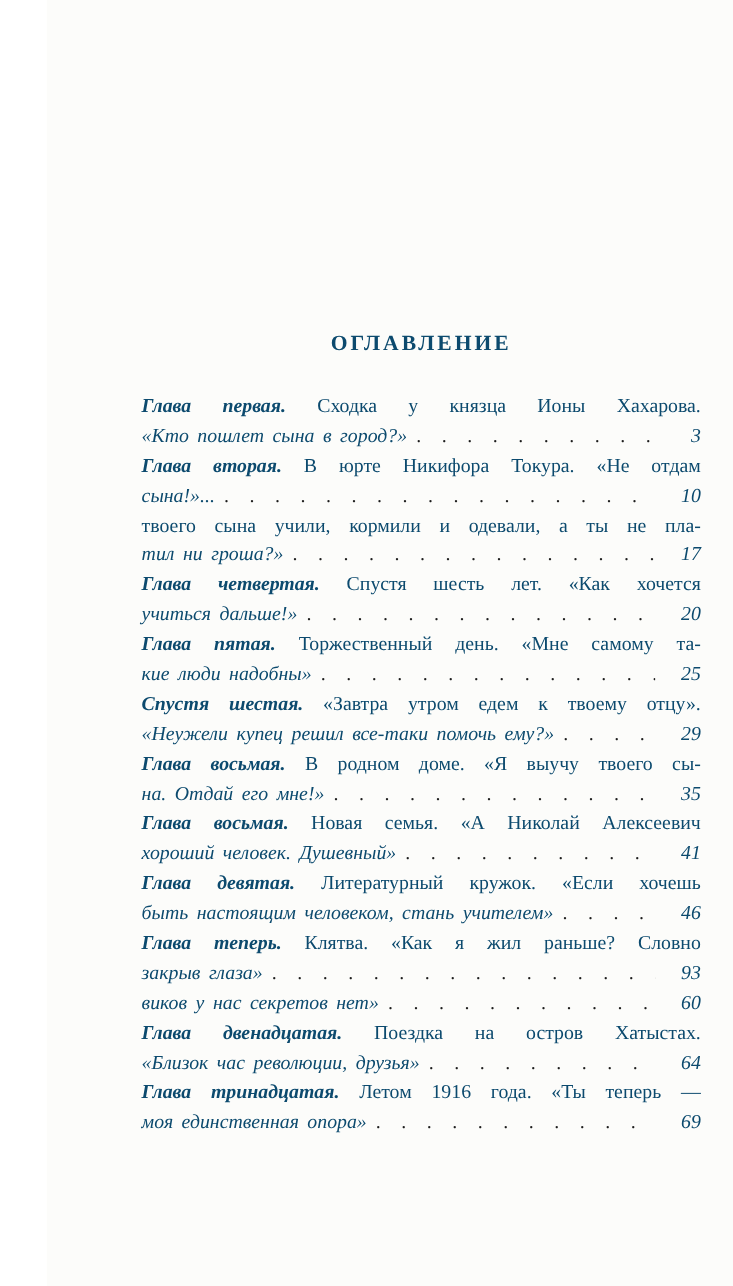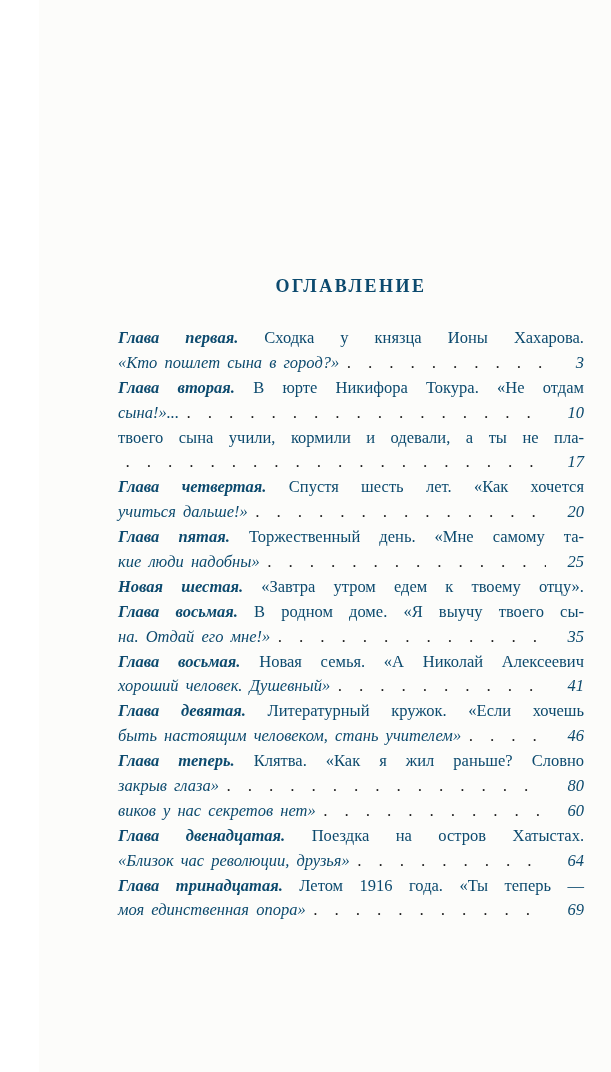--- a/index.html
+++ b/index.html
@@ -72,36 +72,42 @@
         <span class="pg">3</span>
       </div>
       <div class="line full"><span class="chap">Глава вторая.</span> <span class="txt">В юрте Никифора Токура. «Не отдам</span></div>
       <div class="line final">
         <span class="txt">сына!»...</span>
         <span class="leader"></span>
         <span class="pg">10</span>
       </div>
       <div class="line full"><span class="txt">твоего сына учили, кормили и одевали, а ты не пла-</span></div>
       <div class="line final">
+        <span class="txt">тил ни гроша?»</span>
         <span class="leader"></span>
         <span class="pg">17</span>
       </div>
       <div class="line full"><span class="chap">Глава четвертая.</span> <span class="txt">Спустя шесть лет. «Как хочется</span></div>
       <div class="line final">
         <span class="txt">учиться дальше!»</span>
         <span class="leader"></span>
         <span class="pg">20</span>
       </div>
       <div class="line full"><span class="chap">Глава пятая.</span> <span class="txt">Торжественный день. «Мне самому та-</span></div>
       <div class="line final">
         <span class="txt">кие люди надобны»</span>
         <span class="leader"></span>
         <span class="pg">25</span>
       </div>
-      <div class="line full"><span class="chap">Новая шестая.</span> <span class="txt">«Завтра утром едем к твоему отцу».</span></div>
+      <div class="line full"><span class="chap">Спустя шестая.</span> <span class="txt">«Завтра утром едем к твоему отцу».</span></div>
+      <div class="line final">
+        <span class="txt">«Неужели купец решил все-таки помочь ему?»</span>
+        <span class="leader"></span>
+        <span class="pg">29</span>
+      </div>
       <div class="line full"><span class="chap">Глава восьмая.</span> <span class="txt">В родном доме. «Я выучу твоего сы-</span></div>
       <div class="line final">
         <span class="txt">на. Отдай его мне!»</span>
         <span class="leader"></span>
         <span class="pg">35</span>
       </div>
       <div class="line full"><span class="chap">Глава восьмая.</span> <span class="txt">Новая семья. «А Николай Алексеевич</span></div>
       <div class="line final">
         <span class="txt">хороший человек. Душевный»</span>
         <span class="leader"></span>
@@ -110,21 +116,21 @@
       <div class="line full"><span class="chap">Глава девятая.</span> <span class="txt">Литературный кружок. «Если хочешь</span></div>
       <div class="line final">
         <span class="txt">быть настоящим человеком, стань учителем»</span>
         <span class="leader"></span>
         <span class="pg">46</span>
       </div>
       <div class="line full"><span class="chap">Глава теперь.</span> <span class="txt">Клятва. «Как я жил раньше? Словно</span></div>
       <div class="line final">
         <span class="txt">закрыв глаза»</span>
         <span class="leader"></span>
-        <span class="pg">80</span>
+        <span class="pg">93</span>
       </div>
       <div class="line final">
         <span class="txt">виков у нас секретов нет»</span>
         <span class="leader"></span>
         <span class="pg">60</span>
       </div>
       <div class="line full"><span class="chap">Глава двенадцатая.</span> <span class="txt">Поездка на остров Хатыстах.</span></div>
       <div class="line final">
         <span class="txt">«Близок час революции, друзья»</span>
         <span class="leader"></span>

